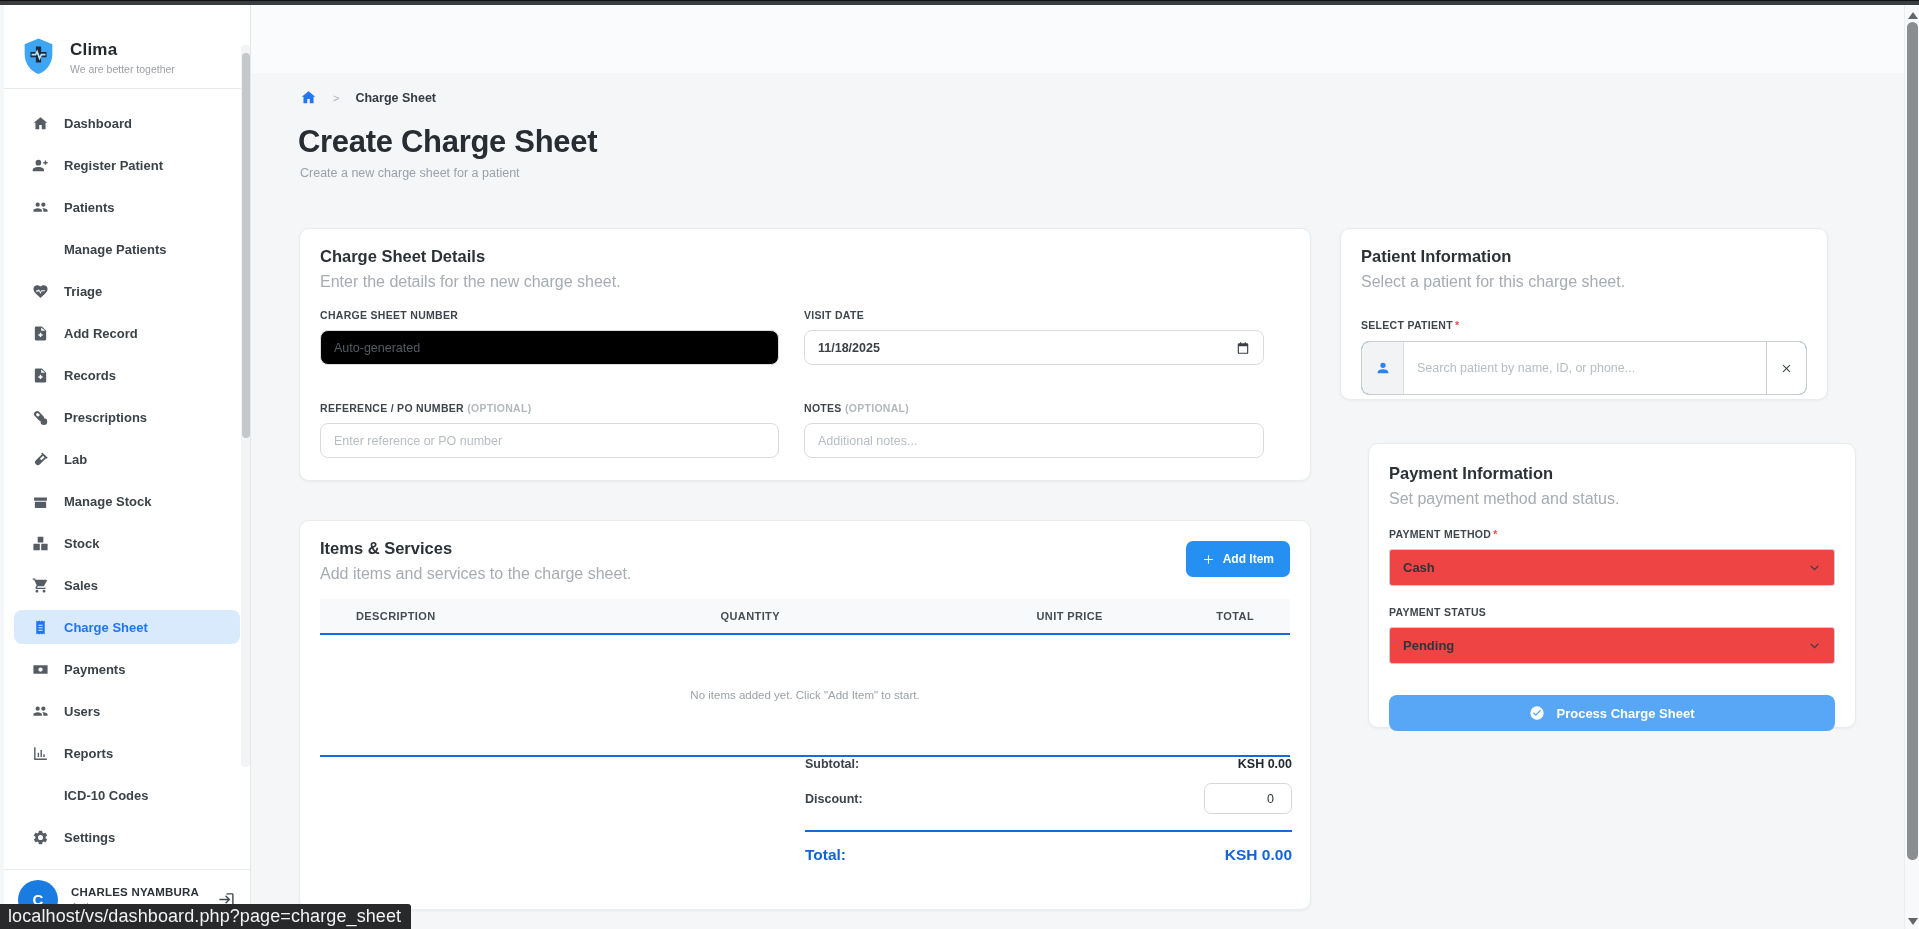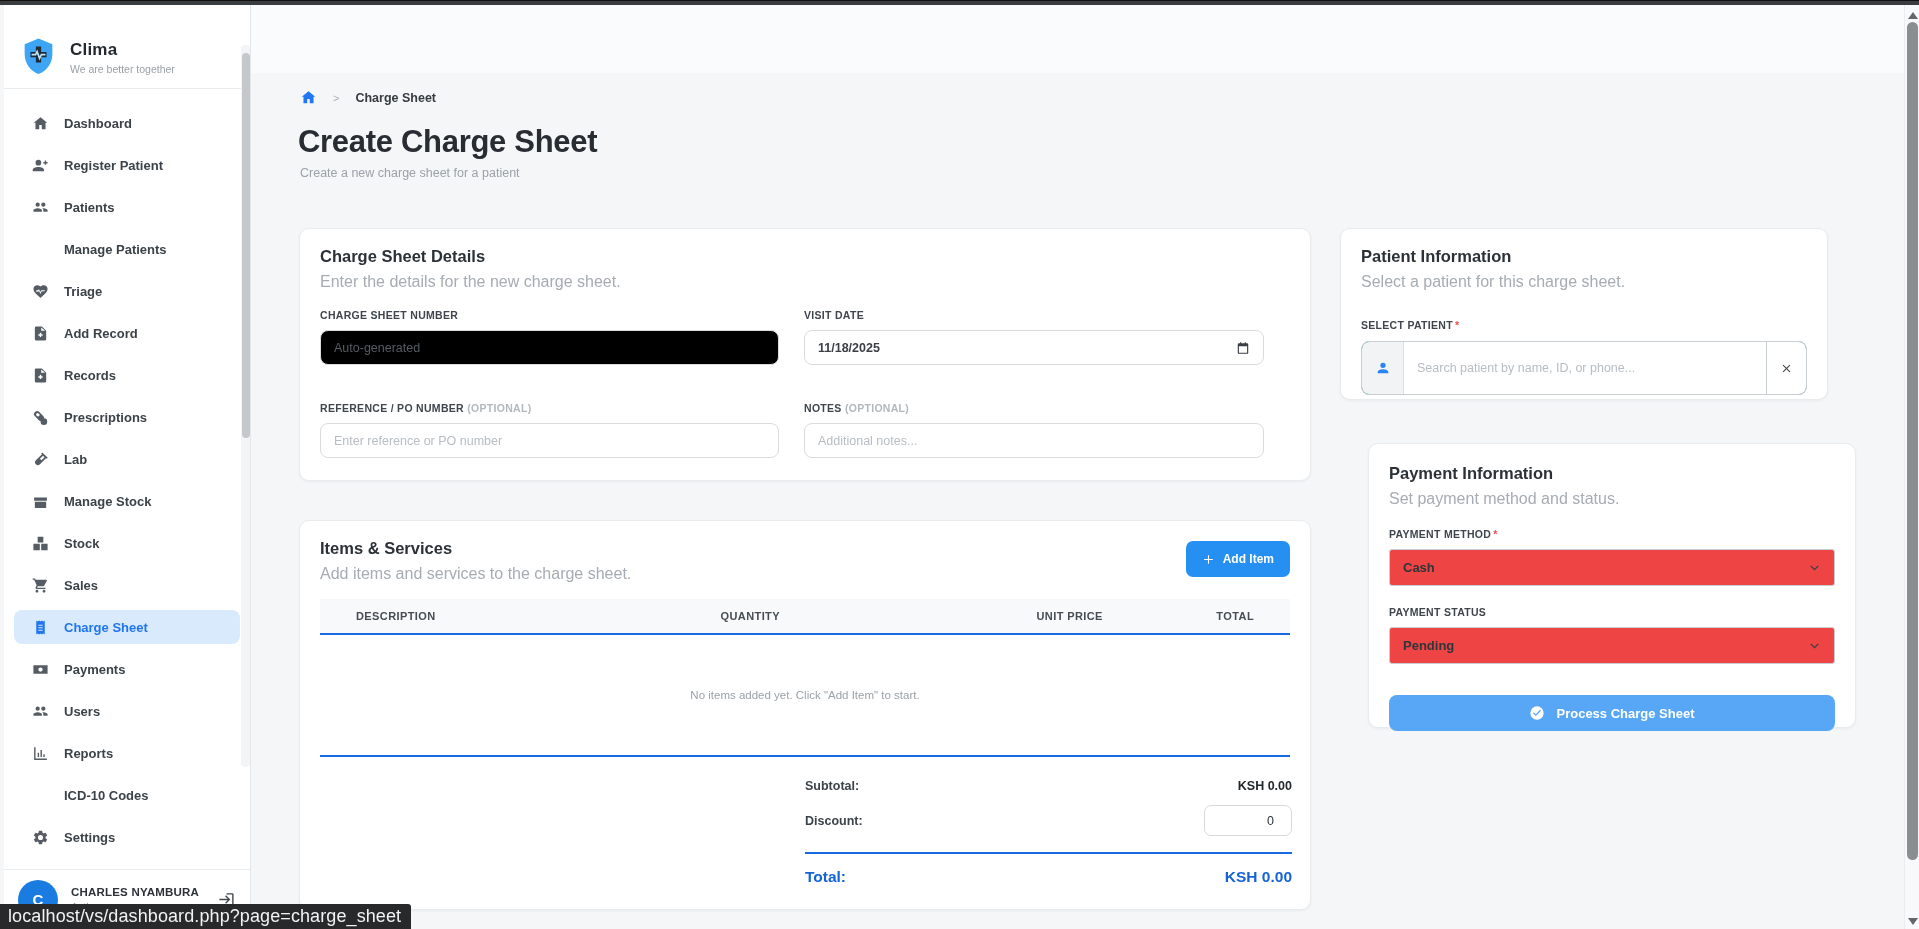--- a/index.html
+++ b/index.html
@@ -65,21 +65,21 @@
   .items-head { display:flex; justify-content:space-between; align-items:flex-start; }
   .btn-add { display:flex; align-items:center; gap:8px; background:#2590f2; color:#fff; font-size:12px; font-weight:bold; border:none; border-radius:7px; height:36px; padding:0 16px; cursor:pointer; margin-top:2px; }
   .btn-add svg { width:13px; height:13px; fill:#fff; }
   .items-table { margin-top:16px; }
   .thead { display:flex; align-items:center; height:36px; background:#f8f9fa; border-bottom:2px solid #1669e0; font-size:11px; font-weight:bold; color:#454c53; letter-spacing:.4px; }
   .th-desc { flex:4.1; padding-left:36px; }
   .th-qty  { flex:2.6; }
   .th-unit { flex:1.7; text-align:right; }
   .th-total{ flex:1.7; text-align:right; padding-right:36px; }
   .tbody-empty { height:122px; display:flex; align-items:center; justify-content:center; font-size:11.5px; color:#9ba2a8; border-bottom:2px solid #1669e0; }
-  .totals { width:487px; margin-left:485px; margin-top:22px; }
+  .totals { width:487px; margin-left:485px; }
   .t-row { display:flex; justify-content:space-between; align-items:center; margin-bottom:12px; }
   .t-label { font-size:12.5px; font-weight:bold; color:#3c434a; }
   .t-value { font-size:12.5px; font-weight:800; color:#22282d; }
   .discount-input { width:88px; height:31px; border:1px solid #d5d9dd; border-radius:7px; font-size:12.5px; color:#2d3338; text-align:right; padding-right:17px; outline:none; }
   .t-sep { border:none; border-top:2px solid #1669e0; margin:16px 0 14px; }
   .t-total-label { font-size:15.5px; font-weight:800; color:#1464d8; }
   .t-total-value { font-size:15.5px; font-weight:800; color:#1464d8; }
 
   
   #card-patient { left:1092px; top:223px; width:488px; height:172px; padding:18px 20px; }

